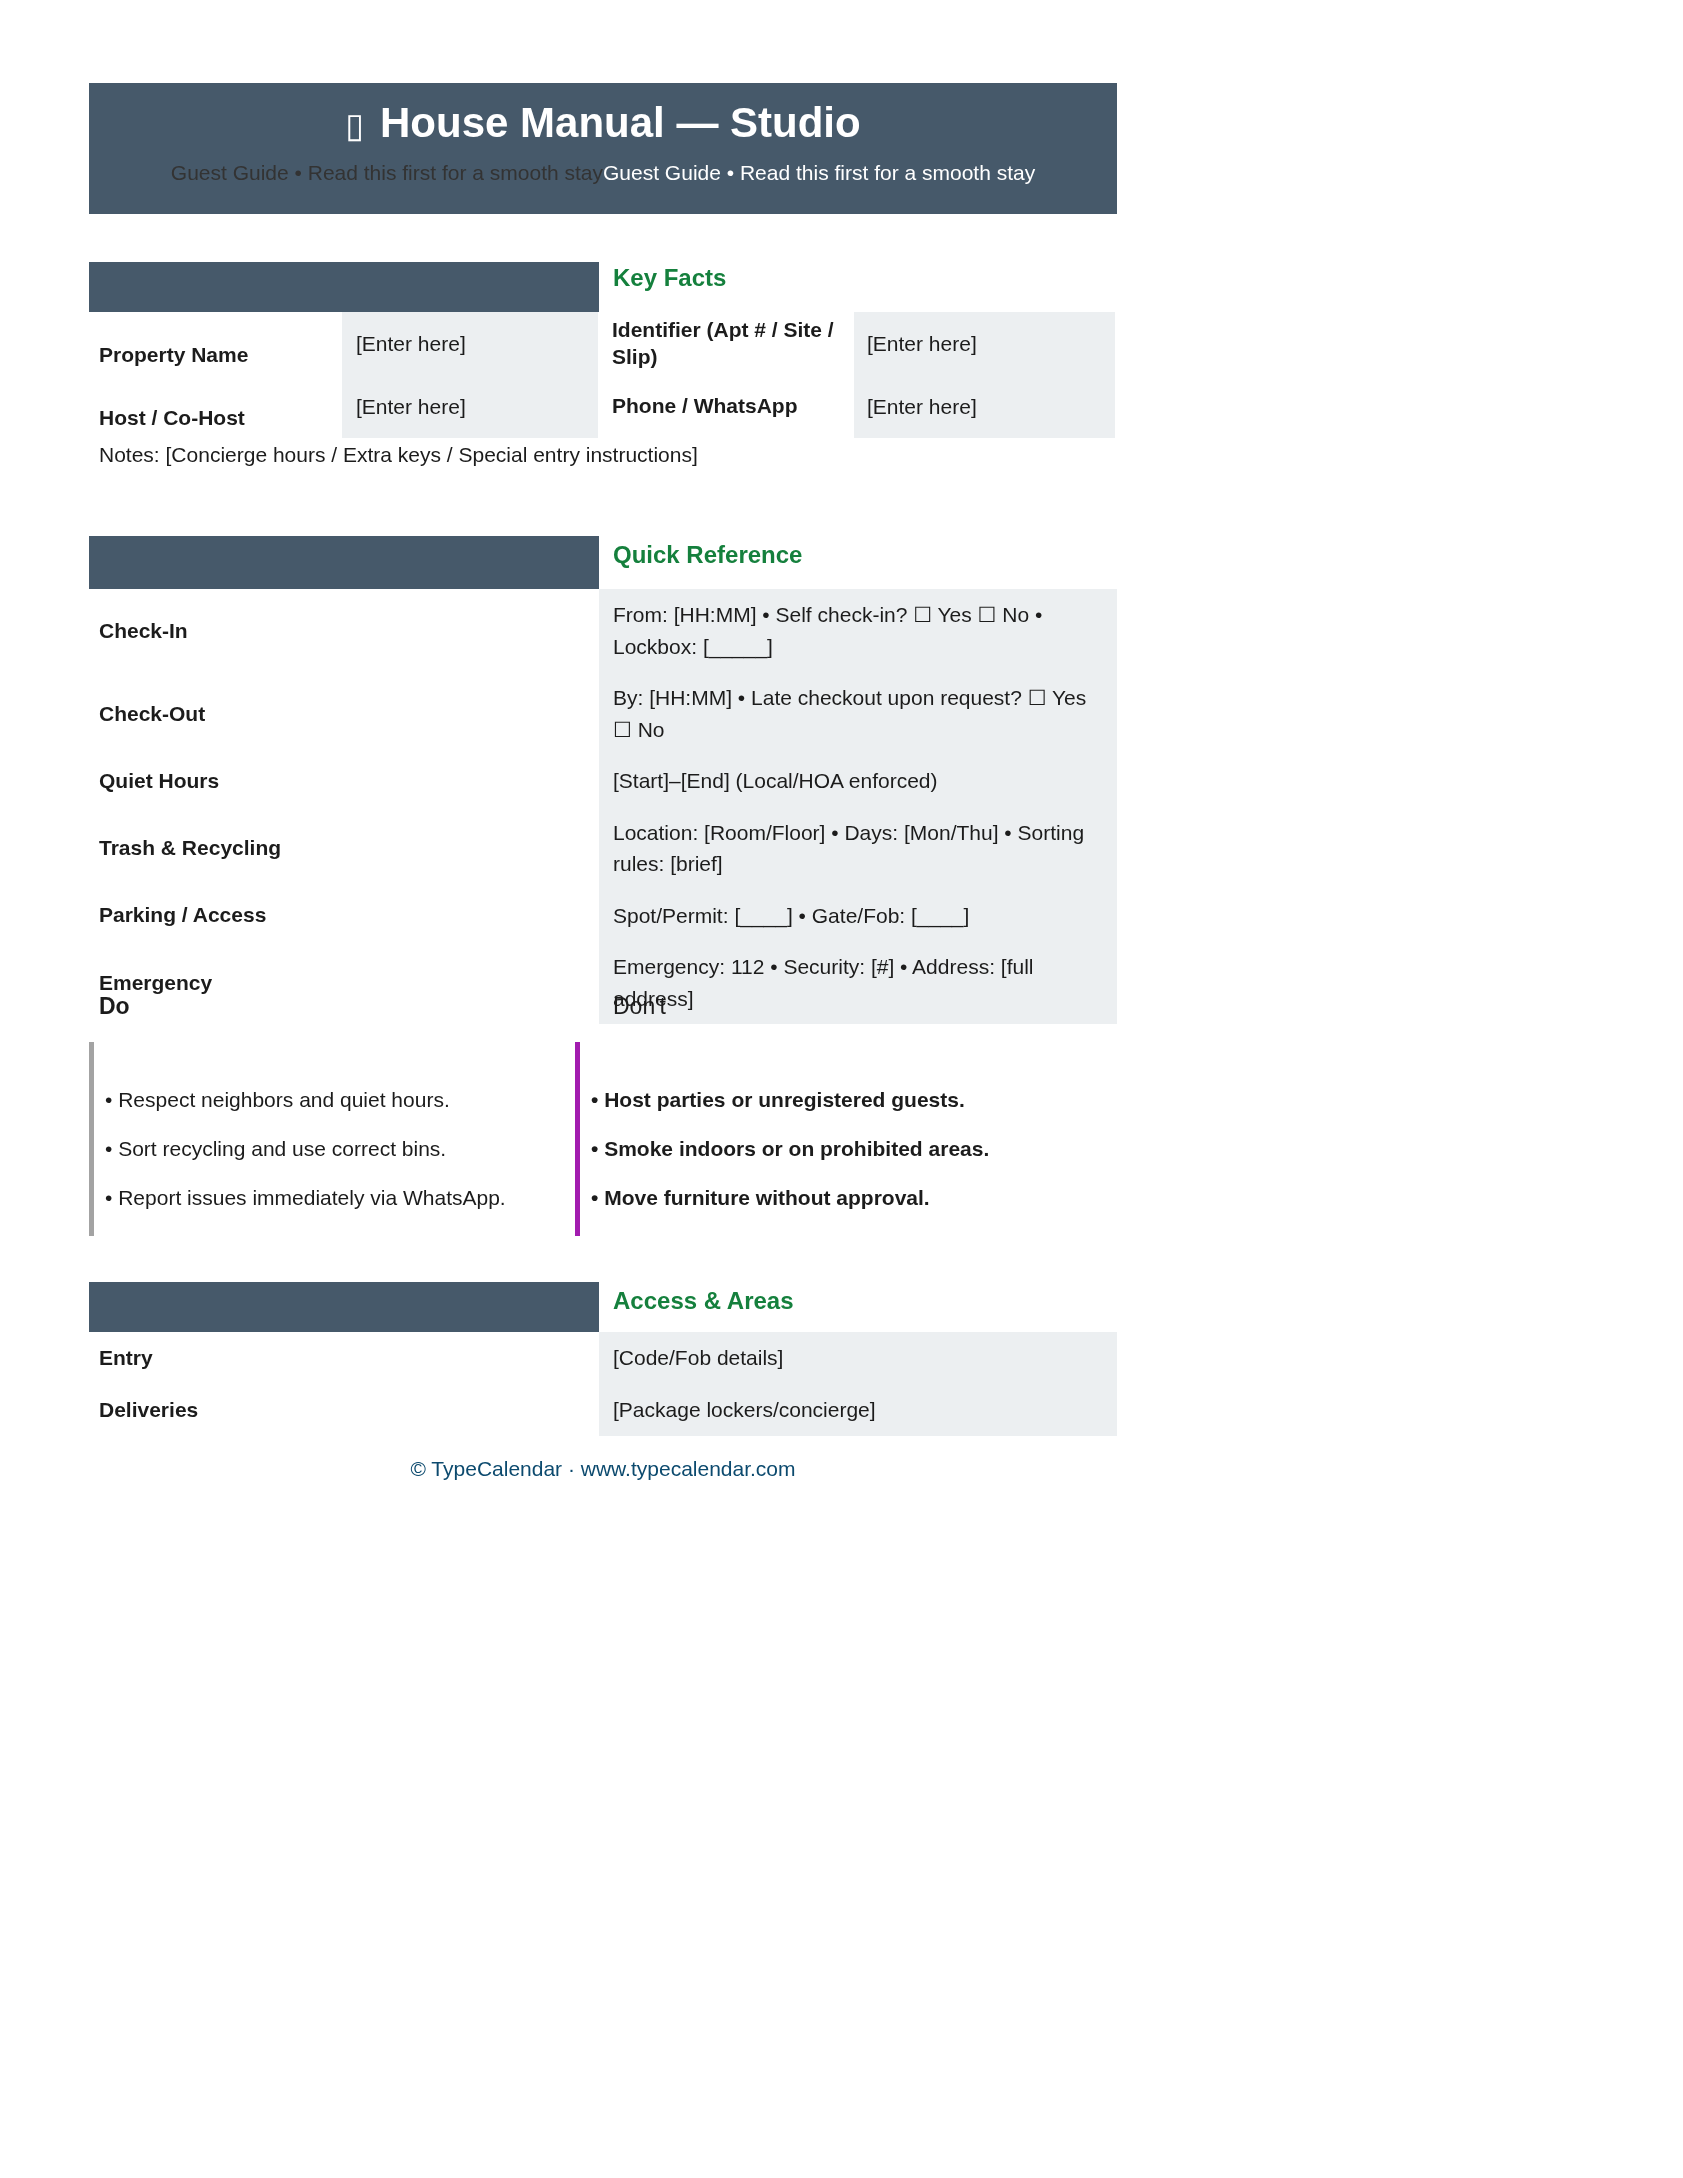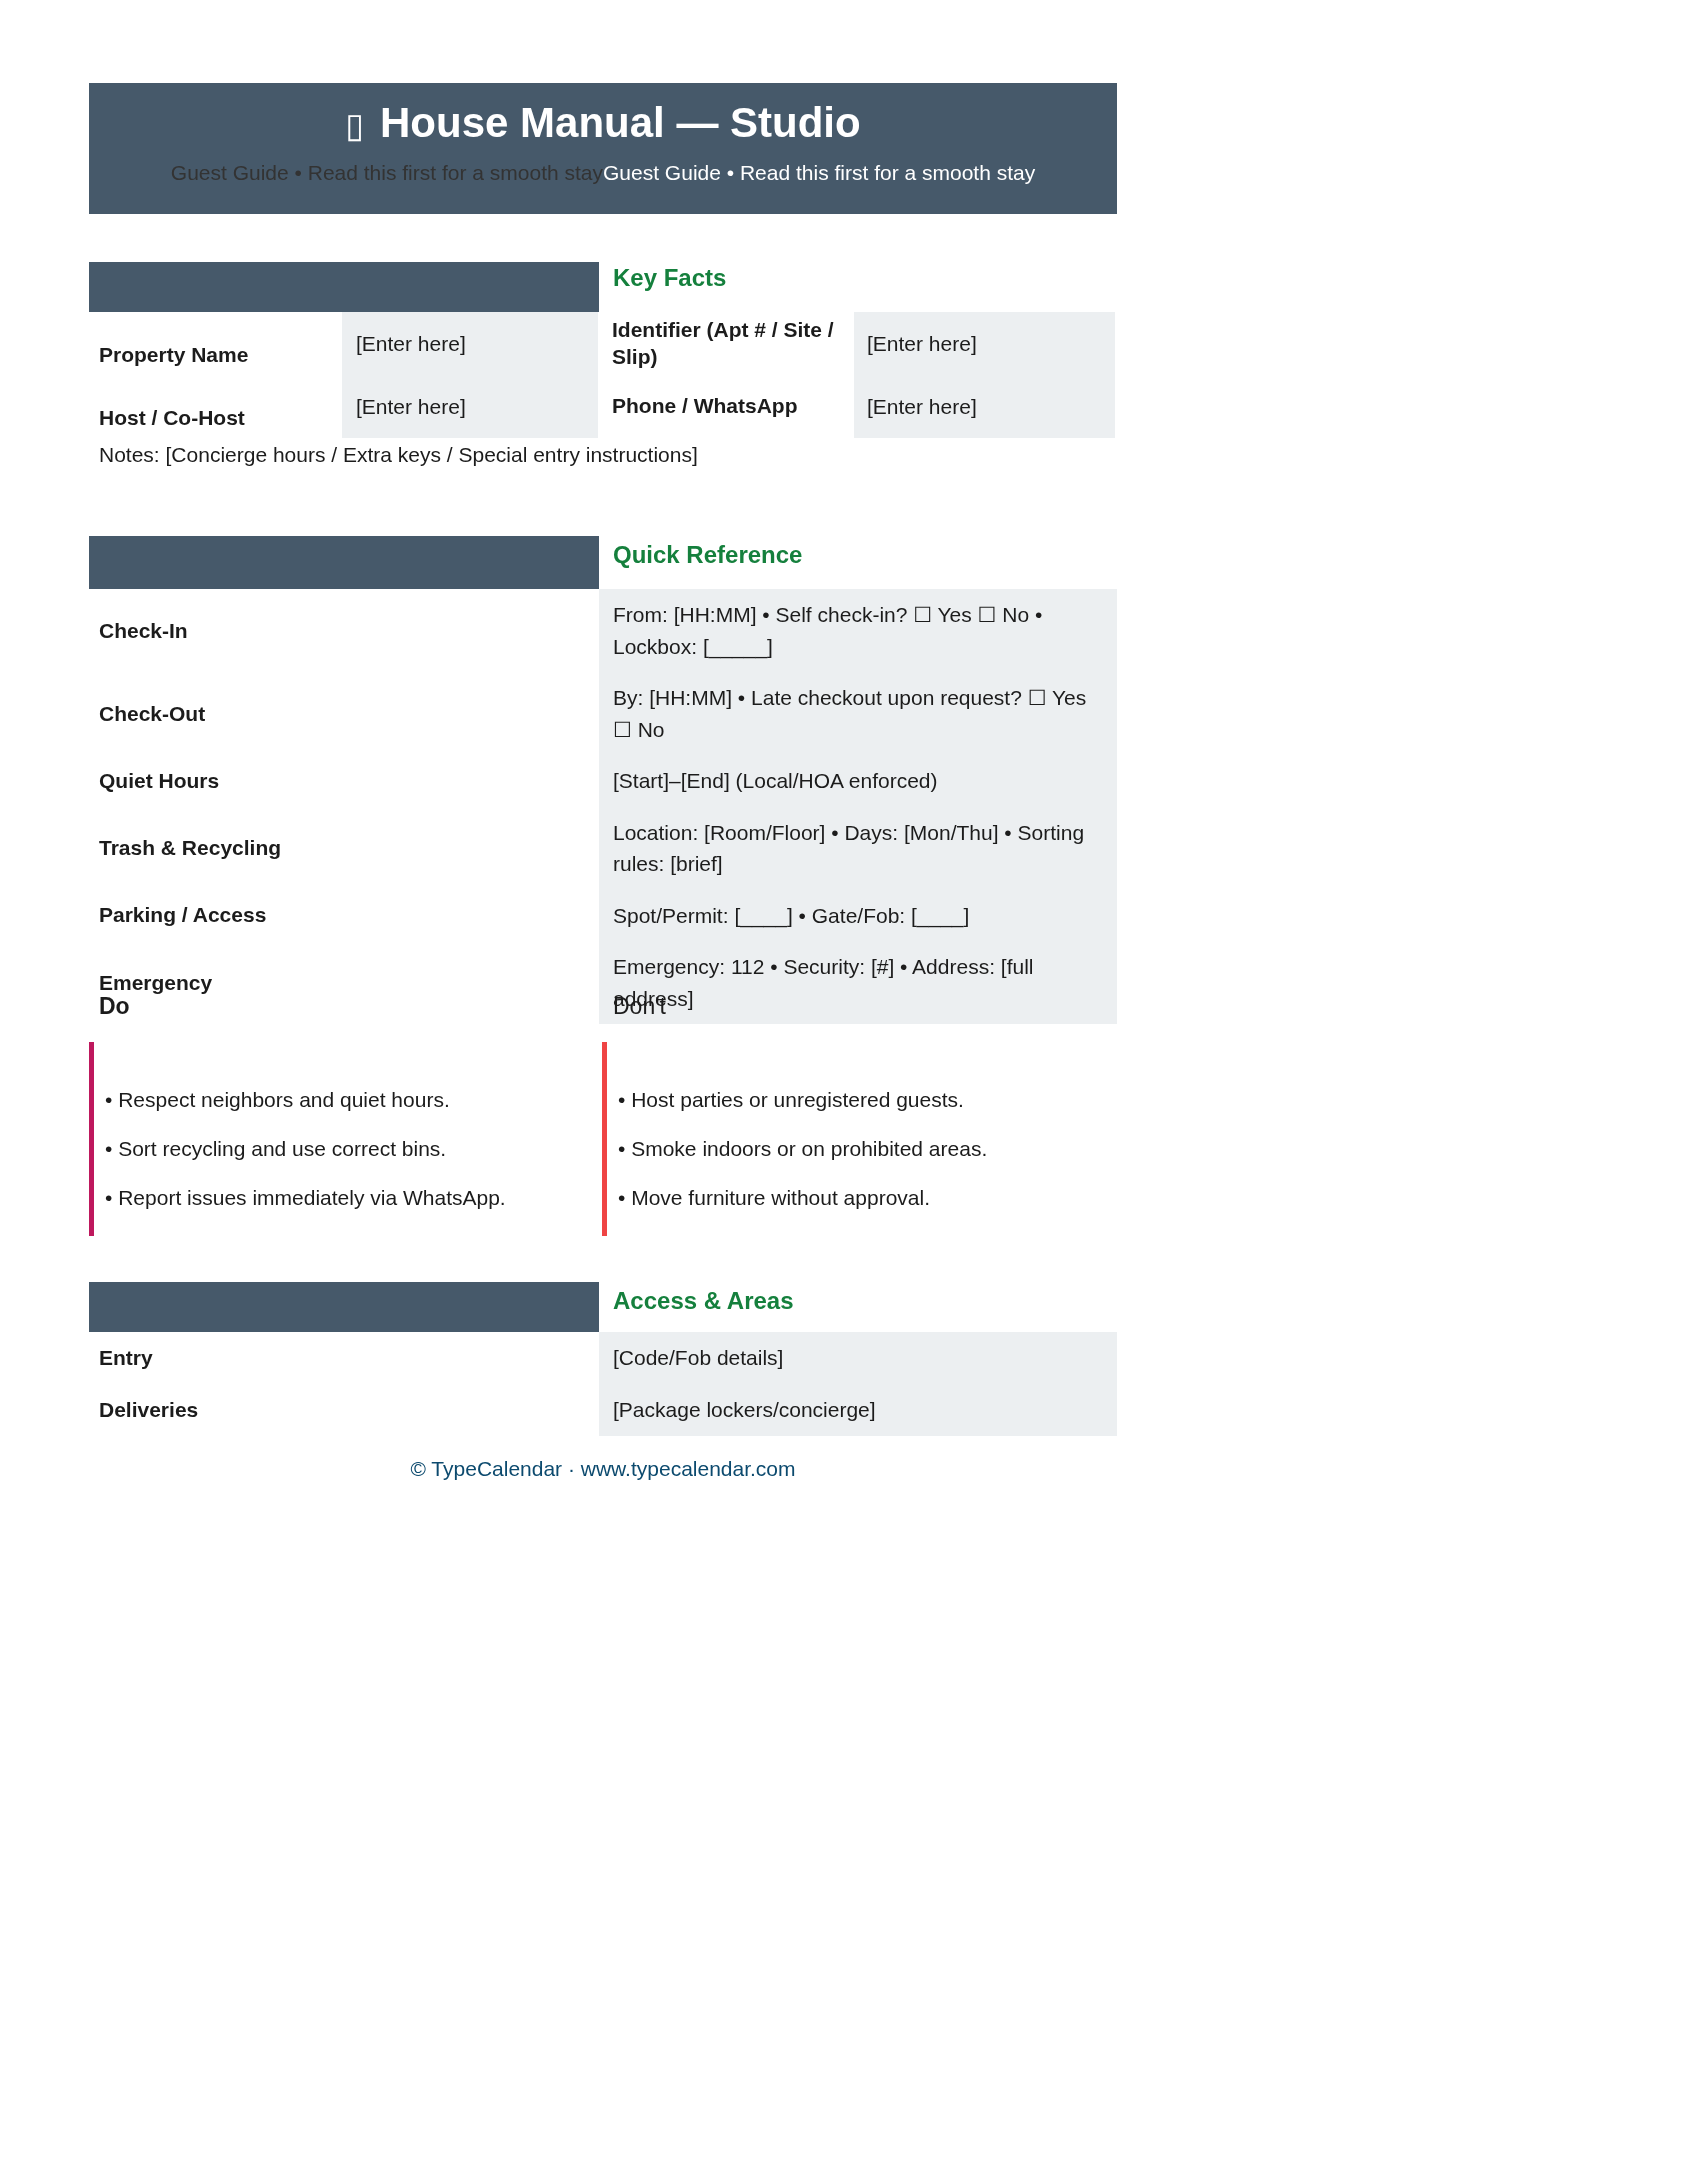--- a/index.html
+++ b/index.html
@@ -58,22 +58,22 @@
   .qr .ref-row:nth-child(4) { min-height: 77px; }
   .qr .ref-row:nth-child(5) { min-height: 50px; }
   .qr .ref-row:nth-child(6) { min-height: 51px; }
   .aa .ref-row:nth-child(1) { min-height: 50px; }
   .aa .ref-row:nth-child(2) { min-height: 52px; }
 
   
   .do-heading   { position: absolute; top: 993px; left: 10px;  font-size: 23px; font-weight: 700; }
   .dont-heading { position: absolute; top: 993px; left: 524px; font-size: 23px; font-weight: 400; }
   .rule-box { position: absolute; top: 1042px; min-height: 194px; padding: 45px 10px 0 11px; }
-  .do-box   { left: 0;     width: 475px; border-left: 5px solid #be185d; }
-  .dont-box { left: 513px; width: 515px; border-left: 5px solid #ef4444; }
+  .do-box   { left: 0;     width: 475px; border-left: 5px solid #a3a3a3; }
+  .dont-box { left: 486px; width: 515px; border-left: 5px solid #a21caf; font-weight: bold; }
   .rule-item { font-size: 21px; line-height: 1.2; margin-bottom: 24px; }
 
   
   .footer {
     position: absolute; top: 1457px; left: 0; width: 1028px;
     text-align: center; font-size: 21px; color: #0c4a6e;
   }
 
   .body-text { font-size: 21px; }
 </style>

